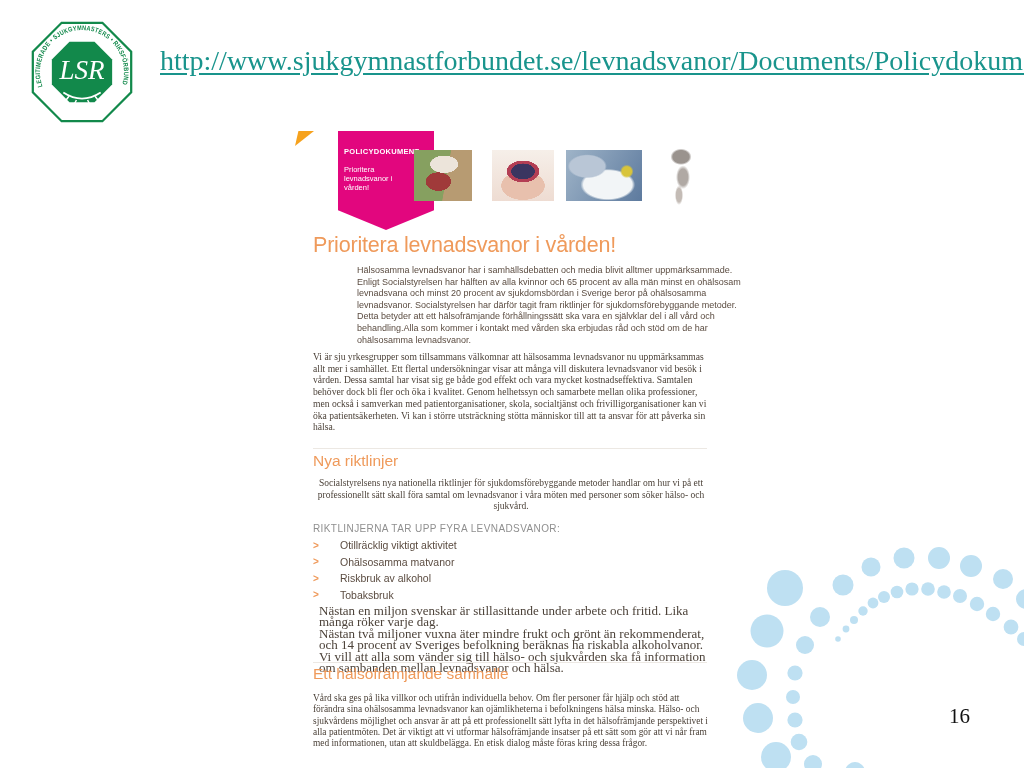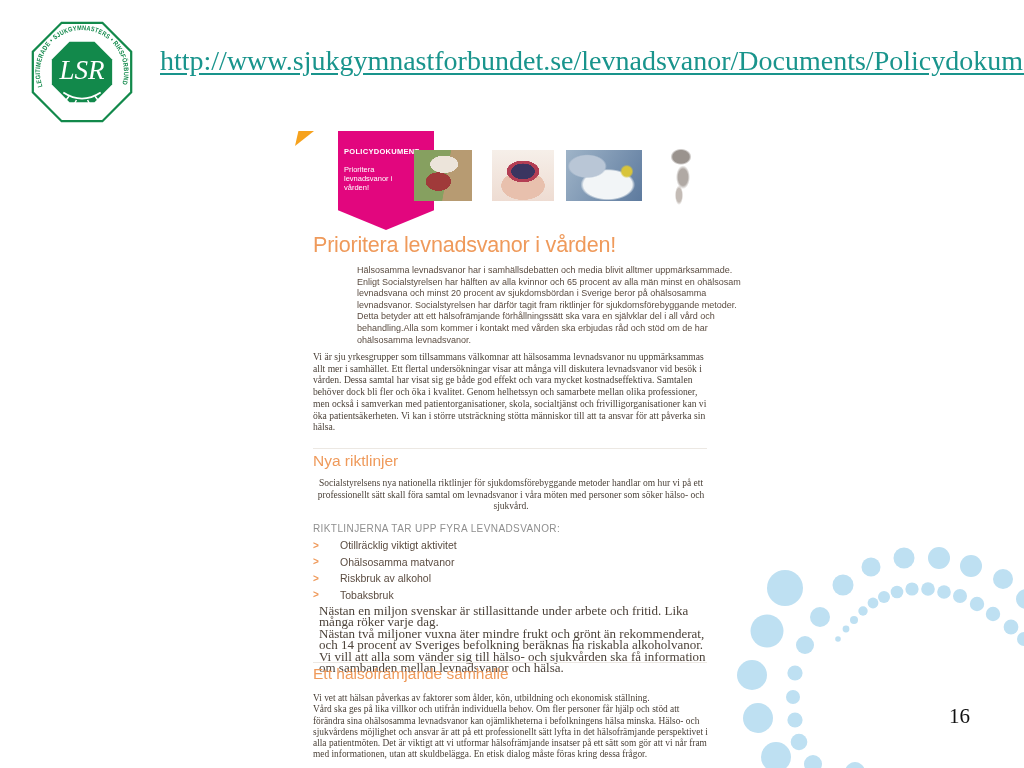--- a/index.html
+++ b/index.html
@@ -138,21 +138,20 @@
 
     <div class="stats serif">
       <div>Nästan en miljon svenskar är stillasittande under arbete och fritid. Lika många röker varje dag.</div>
       <div>Nästan två miljoner vuxna äter mindre frukt och grönt än rekommenderat, och 14 procent av Sveriges befolkning beräknas ha riskabla alkoholvanor.</div>
       <div>Vi vill att alla som vänder sig till hälso- och sjukvården ska få information om sambanden mellan levnadsvanor och hälsa.</div>
     </div>
 
     <div class="rule rule-2"></div>
     <div class="h2 h2-2">Ett hälsofrämjande samhälle</div>
     <div class="final serif">
-      <div>Vi vet att hälsan påverkas av faktorer som ålder, kön, utbildning och ekonomisk ställning.</div>
       <div>Vård ska ges på lika villkor och utifrån individuella behov. Om fler personer får hjälp och stöd att förändra sina ohälsosamma levnadsvanor kan ojämlikheterna i befolkningens hälsa minska. Hälso- och sjukvårdens möjlighet och ansvar är att på ett professionellt sätt lyfta in det hälsofrämjande perspektivet i alla patientmöten. Det är viktigt att vi utformar hälsofrämjande insatser på ett sätt som gör att vi når fram med informationen, utan att skuldbelägga. En etisk dialog måste föras kring dessa frågor.</div>
     </div>
   </div>
 
   <svg class="dots" viewBox="726 516 298 252">
     <g fill="#BEE0F2">
       <circle cx="785" cy="588" r="18"></circle>
         <circle cx="767" cy="631" r="16.5"></circle>
       <circle cx="752" cy="675" r="15"></circle>
         <circle cx="758" cy="718" r="15"></circle>

